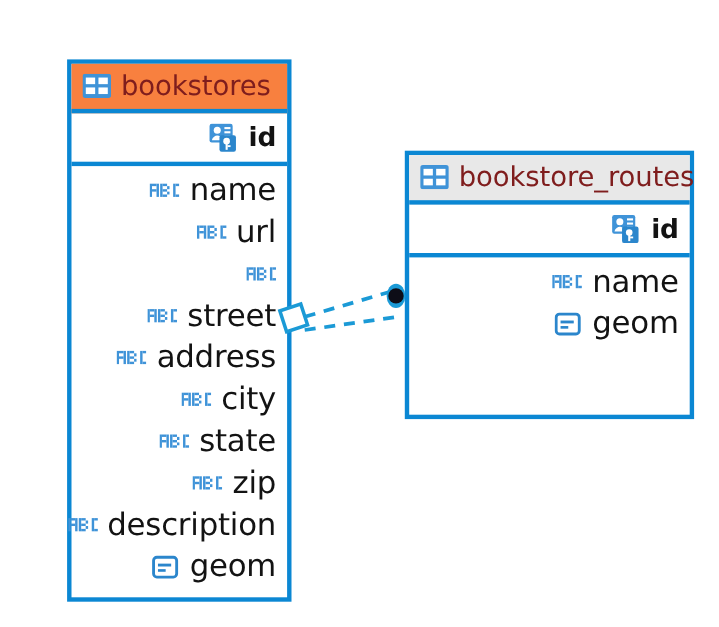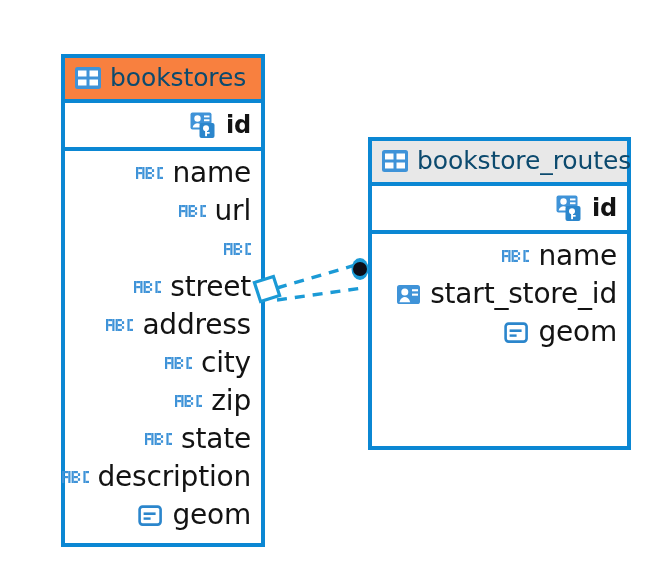--- a/index.html
+++ b/index.html
@@ -37,21 +37,21 @@
     gap: 9px;
     padding: 4px 10px 6px 10px;
     border-bottom: 4px solid #0b87d3;
     height: 45px;
   }
   .entity-header.orange { background: #f8803f; }
   .entity-header.grey   { background: #e8e8e8; }
 
   .entity-title {
     font-size: 25px;
-    color: #0c4a6e;
+    color: #7f1d1d;
     line-height: 1;
     white-space: nowrap;
     letter-spacing: -0.1px;
   }
 
   .pk-section {
     box-sizing: border-box;
     border-bottom: 4px solid #0b87d3;
   }
 
@@ -291,44 +291,44 @@
                 <rect x="11.8" y="7" width="4.1" height="2.2"></rect>
                 <rect x="11.8" y="11.8" width="4.1" height="2.2"></rect>
               <rect x="15.9" y="4.2" width="2.2" height="2.8"></rect>
                 <rect x="15.9" y="9.2" width="2.2" height="2.6"></rect>
               <rect x="21.4" y="2" width="2.2" height="12"></rect>
               <rect x="23.6" y="2" width="3.4" height="2.2"></rect>
                 <rect x="23.6" y="11.8" width="3.4" height="2.2"></rect>
             </g>
           </svg>
         </span>
+        <span class="col-name">state</span>
+      </div>
+
+      <div class="row">
+        <span class="icon icon-abc">
+          <svg viewBox="0 0 27 16" width="27" height="16">
+            <g fill="#3f93d8">
+              <rect x="0" y="2" width="2.2" height="12"></rect>
+                <rect x="6.3" y="2" width="2.2" height="12"></rect>
+              <rect x="2.2" y="2" width="4.1" height="2.2"></rect>
+                <rect x="2.2" y="7" width="4.1" height="2.2"></rect>
+              <rect x="9.6" y="2" width="2.2" height="12"></rect>
+              <rect x="11.8" y="2" width="4.1" height="2.2"></rect>
+                <rect x="11.8" y="7" width="4.1" height="2.2"></rect>
+                <rect x="11.8" y="11.8" width="4.1" height="2.2"></rect>
+              <rect x="15.9" y="4.2" width="2.2" height="2.8"></rect>
+                <rect x="15.9" y="9.2" width="2.2" height="2.6"></rect>
+              <rect x="21.4" y="2" width="2.2" height="12"></rect>
+              <rect x="23.6" y="2" width="3.4" height="2.2"></rect>
+                <rect x="23.6" y="11.8" width="3.4" height="2.2"></rect>
+            </g>
+          </svg>
+        </span>
         <span class="col-name">zip</span>
-      </div>
-
-      <div class="row">
-        <span class="icon icon-abc">
-          <svg viewBox="0 0 27 16" width="27" height="16">
-            <g fill="#3f93d8">
-              <rect x="0" y="2" width="2.2" height="12"></rect>
-                <rect x="6.3" y="2" width="2.2" height="12"></rect>
-              <rect x="2.2" y="2" width="4.1" height="2.2"></rect>
-                <rect x="2.2" y="7" width="4.1" height="2.2"></rect>
-              <rect x="9.6" y="2" width="2.2" height="12"></rect>
-              <rect x="11.8" y="2" width="4.1" height="2.2"></rect>
-                <rect x="11.8" y="7" width="4.1" height="2.2"></rect>
-                <rect x="11.8" y="11.8" width="4.1" height="2.2"></rect>
-              <rect x="15.9" y="4.2" width="2.2" height="2.8"></rect>
-                <rect x="15.9" y="9.2" width="2.2" height="2.6"></rect>
-              <rect x="21.4" y="2" width="2.2" height="12"></rect>
-              <rect x="23.6" y="2" width="3.4" height="2.2"></rect>
-                <rect x="23.6" y="11.8" width="3.4" height="2.2"></rect>
-            </g>
-          </svg>
-        </span>
-        <span class="col-name">state</span>
       </div>
 
       <div class="row">
         <span class="icon icon-abc">
           <svg viewBox="0 0 27 16" width="27" height="16">
             <g fill="#3f93d8">
               <rect x="0" y="2" width="2.2" height="12"></rect>
                 <rect x="6.3" y="2" width="2.2" height="12"></rect>
               <rect x="2.2" y="2" width="4.1" height="2.2"></rect>
                 <rect x="2.2" y="7" width="4.1" height="2.2"></rect>
@@ -354,21 +354,21 @@
             <rect x="5.6" y="9.4" width="12" height="2.6" fill="#2b86cc"></rect>
             <rect x="5.6" y="14.4" width="7" height="2.4" fill="#2b86cc"></rect>
           </svg>
         </span>
         <span class="col-name">geom</span>
       </div>
 
     </div>
   </div>
 
-  <div class="entity" style="left:368px; top:137px; width:263px; height:313px;">
+  <div class="entity" style="left:368px; top:137px; width:263px; height:244px;">
 
     <div class="entity-header grey">
       <span class="icon icon-table">
         <svg viewBox="0 0 26 22" width="26" height="22">
           <rect x="0" y="0" width="26" height="22" rx="2.5" fill="#3f93d8"></rect>
           <rect x="3" y="3.5" width="8.5" height="6" fill="#ffffff"></rect>
           <rect x="14.5" y="3.5" width="8.5" height="6" fill="#ffffff"></rect>
           <rect x="3" y="12.5" width="8.5" height="6" fill="#ffffff"></rect>
           <rect x="14.5" y="12.5" width="8.5" height="6" fill="#ffffff"></rect>
         </svg>
@@ -414,32 +414,20 @@
                 <rect x="15.9" y="9.2" width="2.2" height="2.6"></rect>
               <rect x="21.4" y="2" width="2.2" height="12"></rect>
               <rect x="23.6" y="2" width="3.4" height="2.2"></rect>
                 <rect x="23.6" y="11.8" width="3.4" height="2.2"></rect>
             </g>
           </svg>
         </span>
         <span class="col-name">name</span>
       </div>
 
-      <div class="row">
-        <span class="icon icon-card">
-          <svg viewBox="0 0 25 25" width="25" height="25">
-            <rect x="1" y="3" width="23" height="19" rx="2.6" fill="#3f93d8"></rect>
-            <circle cx="8.8" cy="10" r="3.5" fill="#ffffff"></circle>
-            <path d="M3.4 20.2c0.9-3.6 3.3-5.1 5.4-5.1s4.5 1.5 5.4 5.1z" fill="#ffffff"></path>
-            <rect x="16" y="7.2" width="6" height="2.1" fill="#ffffff"></rect>
-            <rect x="16" y="11.6" width="6" height="2.1" fill="#ffffff"></rect>
-          </svg>
-        </span>
-        <span class="col-name">start_store_id</span>
-      </div>
 
 
       <div class="row">
         <span class="icon icon-geom">
           <svg viewBox="0 0 25 25" width="25" height="25">
             <rect x="1.6" y="3.6" width="21" height="18" rx="3" fill="none" stroke="#2b86cc" stroke-width="2.6"></rect>
             <rect x="5.6" y="9.4" width="12" height="2.6" fill="#2b86cc"></rect>
             <rect x="5.6" y="14.4" width="7" height="2.4" fill="#2b86cc"></rect>
           </svg>
         </span>

